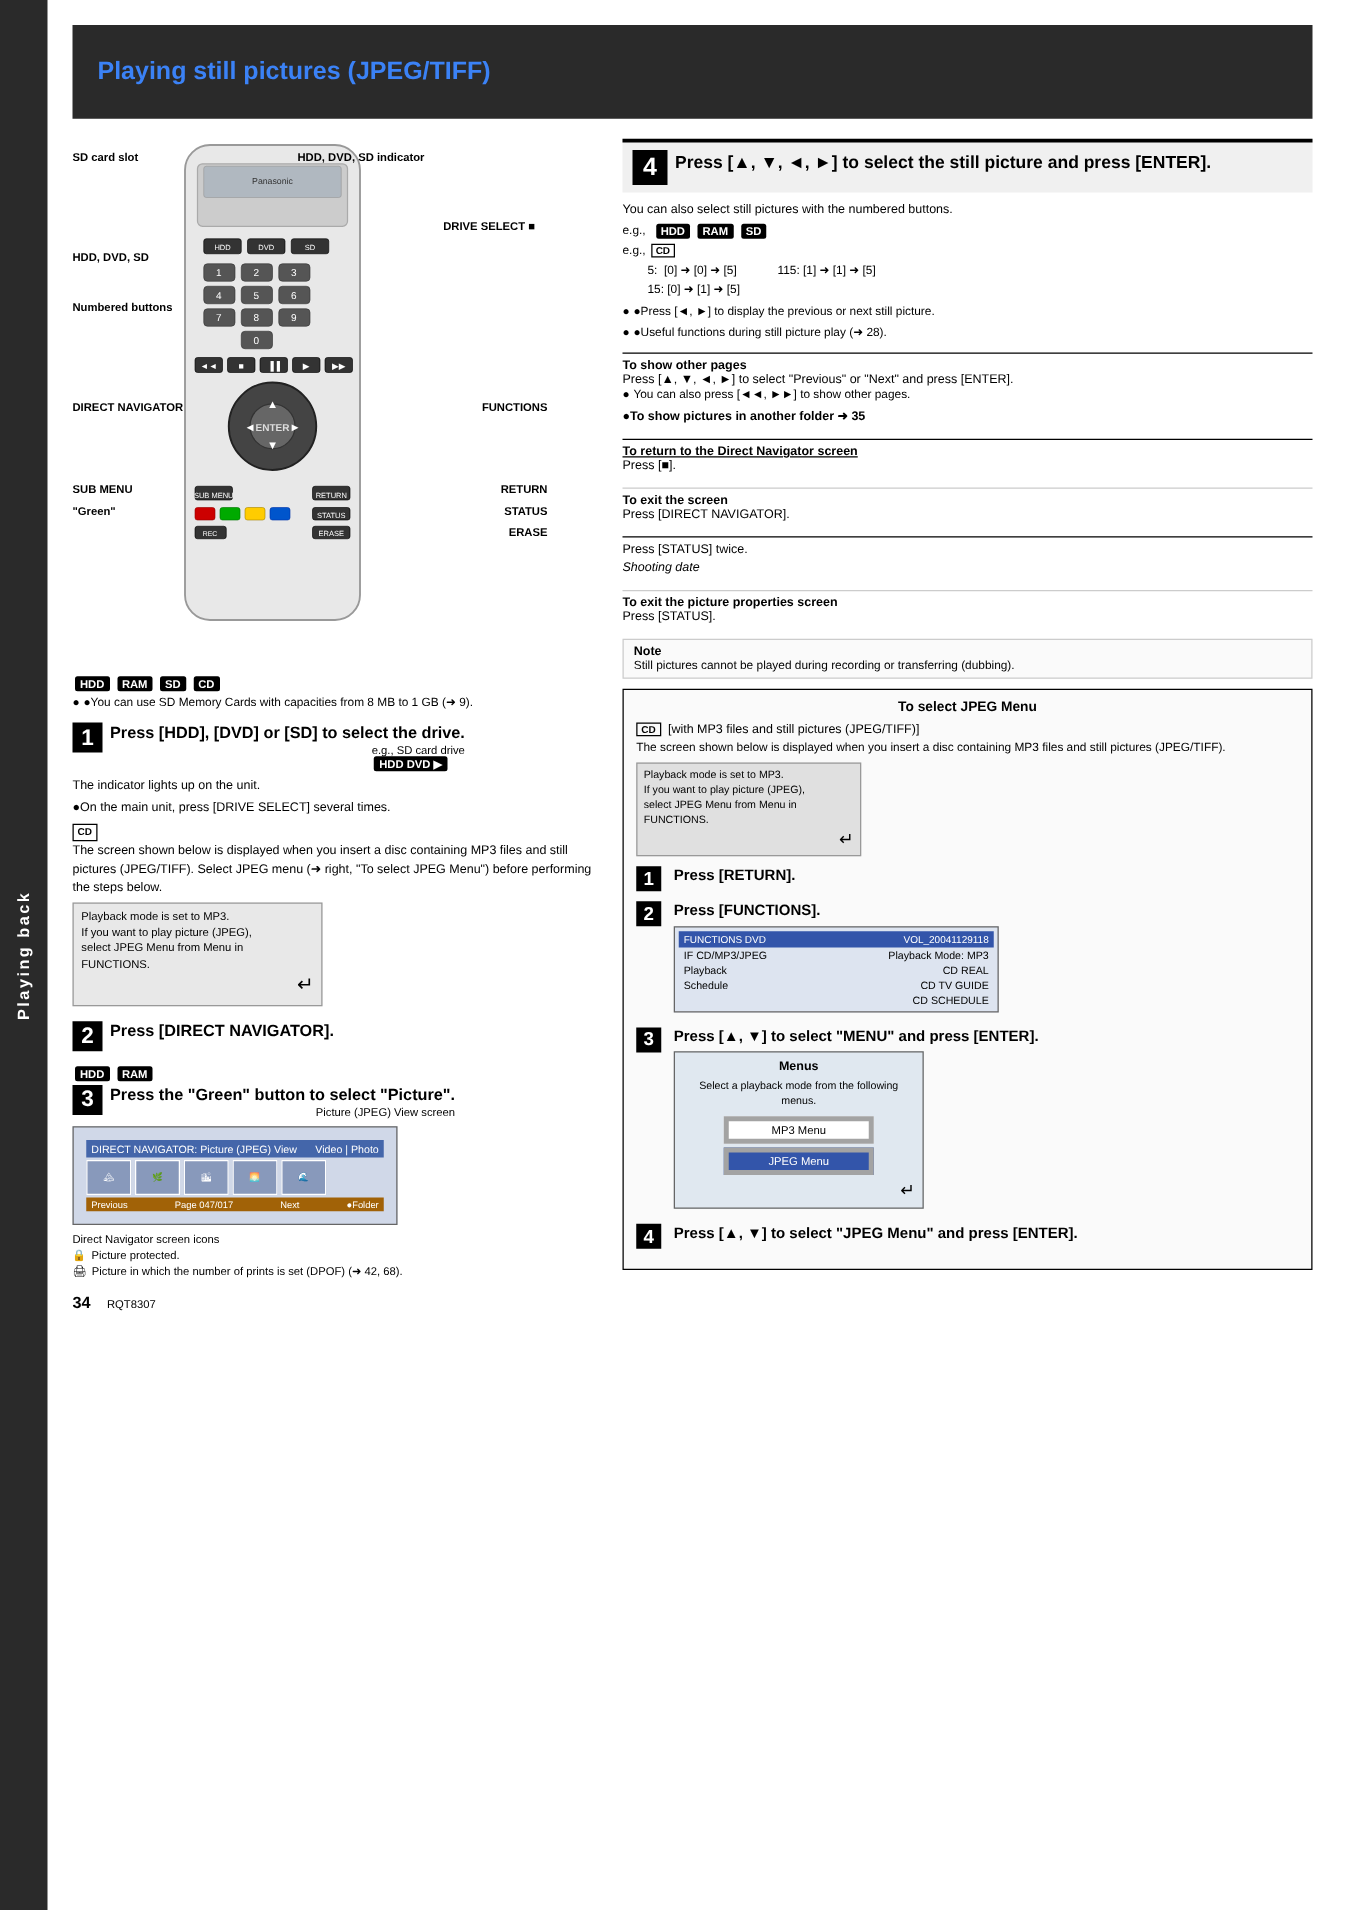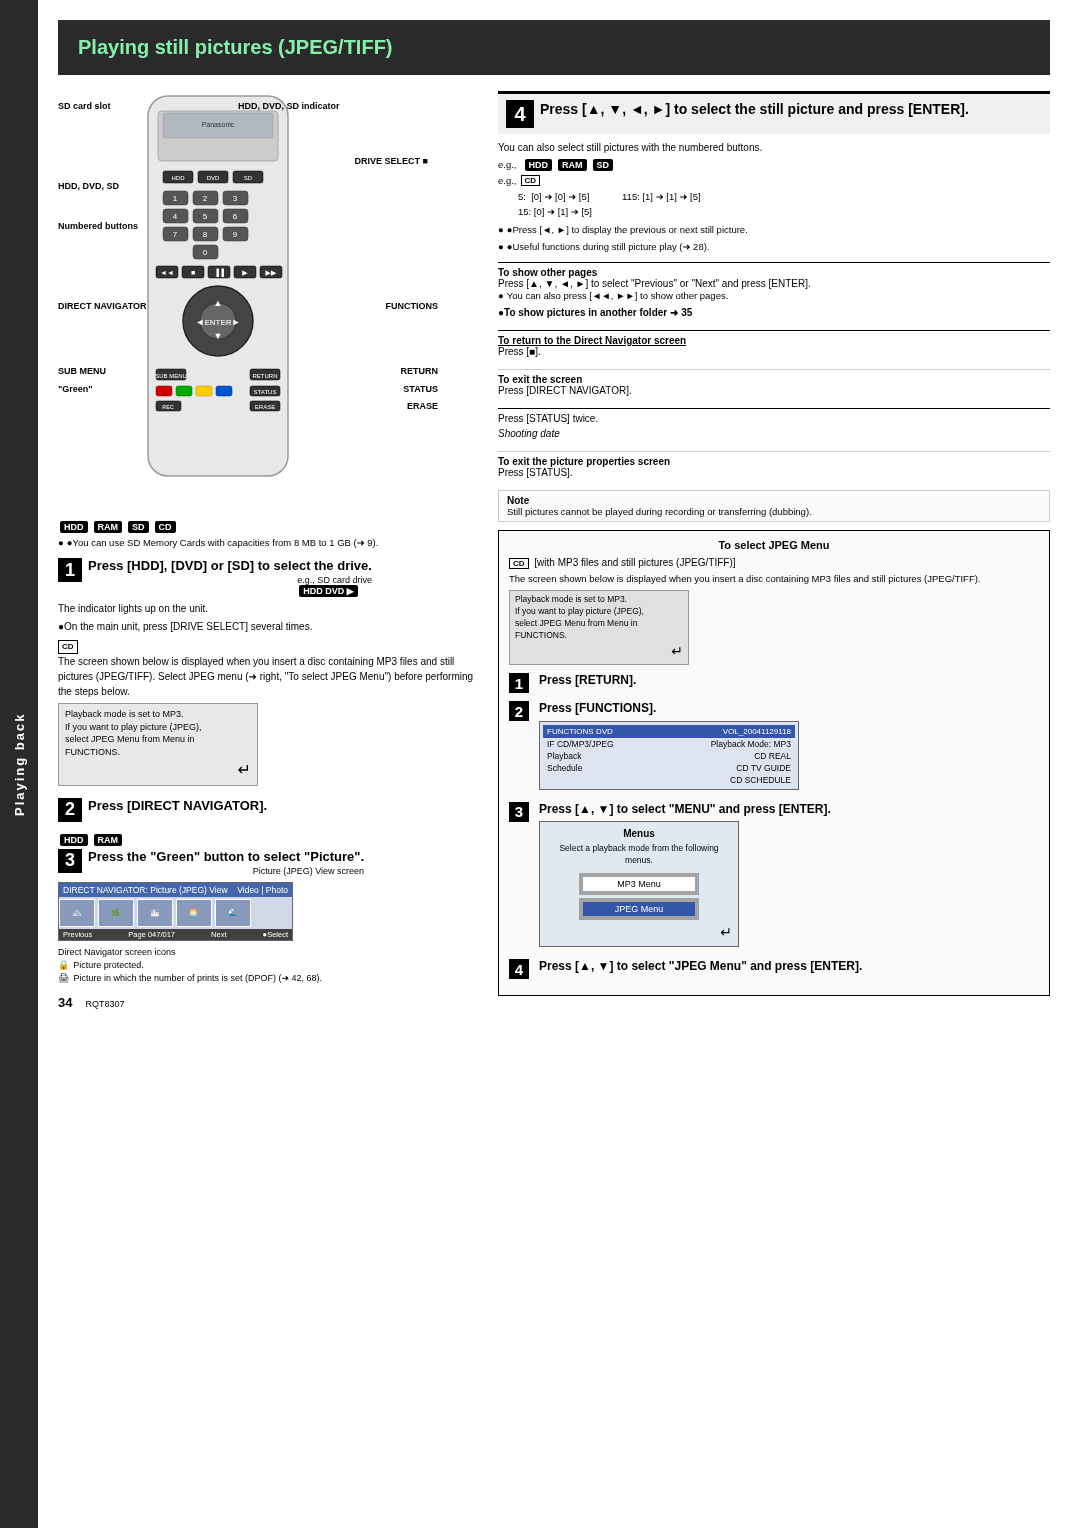--- a/index.html
+++ b/index.html
@@ -38,24 +38,24 @@
     
     .main-content {
       flex: 1;
       padding: 20px 30px 20px 20px;
       position: relative;
     }
 
     
     .page-header {
       background: #2a2a2a;
-      color: #86efac;
+      color: #3b82f6;
       font-size: 20px;
       font-weight: bold;
-      padding: 16px 20px;
+      padding: 26px 20px;
       margin-bottom: 16px;
       border-radius: 0;
     }
 
     
     .two-col {
       display: flex;
       gap: 20px;
     }
 
@@ -139,23 +139,23 @@
       font-size: 8.5px;
       margin: 4px 0;
       width: 180px;
       line-height: 1.4;
     }
 
     
     .nav-screen {
       border: 1px solid #666;
       background: #d0d8e8;
-      padding: 0;
+      padding: 10px;
       margin: 6px 0;
-      width: 235px;
+      width: 260px;
     }
 
     .nav-screen-header {
       background: #4466aa;
       color: #fff;
       font-size: 8.5px;
       padding: 2px 4px;
       margin-bottom: 2px;
     }
 
@@ -170,21 +170,21 @@
       background: #8899bb;
       border: 1px solid #fff;
       display: flex;
       align-items: center;
       justify-content: center;
       font-size: 7px;
       color: #fff;
     }
 
     .nav-screen-footer {
-      background: #404040;
+      background: #a16207;
       color: #fff;
       font-size: 7.5px;
       padding: 1px 4px;
       margin-top: 2px;
       display: flex;
       justify-content: space-between;
     }
 
     .section-block {
       margin-bottom: 12px;
@@ -595,21 +595,21 @@
               <div class="nav-thumb">🏔</div>
               <div class="nav-thumb">🌿</div>
               <div class="nav-thumb">🏙</div>
               <div class="nav-thumb">🌅</div>
               <div class="nav-thumb">🌊</div>
             </div>
             <div class="nav-screen-footer">
               <span>Previous</span>
               <span>Page 047/017</span>
               <span>Next</span>
-              <span>●Select</span>
+              <span>●Folder</span>
             </div>
           </div>
           <div style="font-size:9px;margin-top:4px;">Direct Navigator screen icons</div>
           <div style="font-size:9px;margin-top:3px;display:flex;align-items:center;gap:4px;">
             <span>🔒</span>
             <span>Picture protected.</span>
           </div>
           <div style="font-size:9px;margin-top:3px;display:flex;align-items:center;gap:4px;">
             <span>🖨</span>
             <span>Picture in which the number of prints is set (DPOF) (➜ 42, 68).</span>

